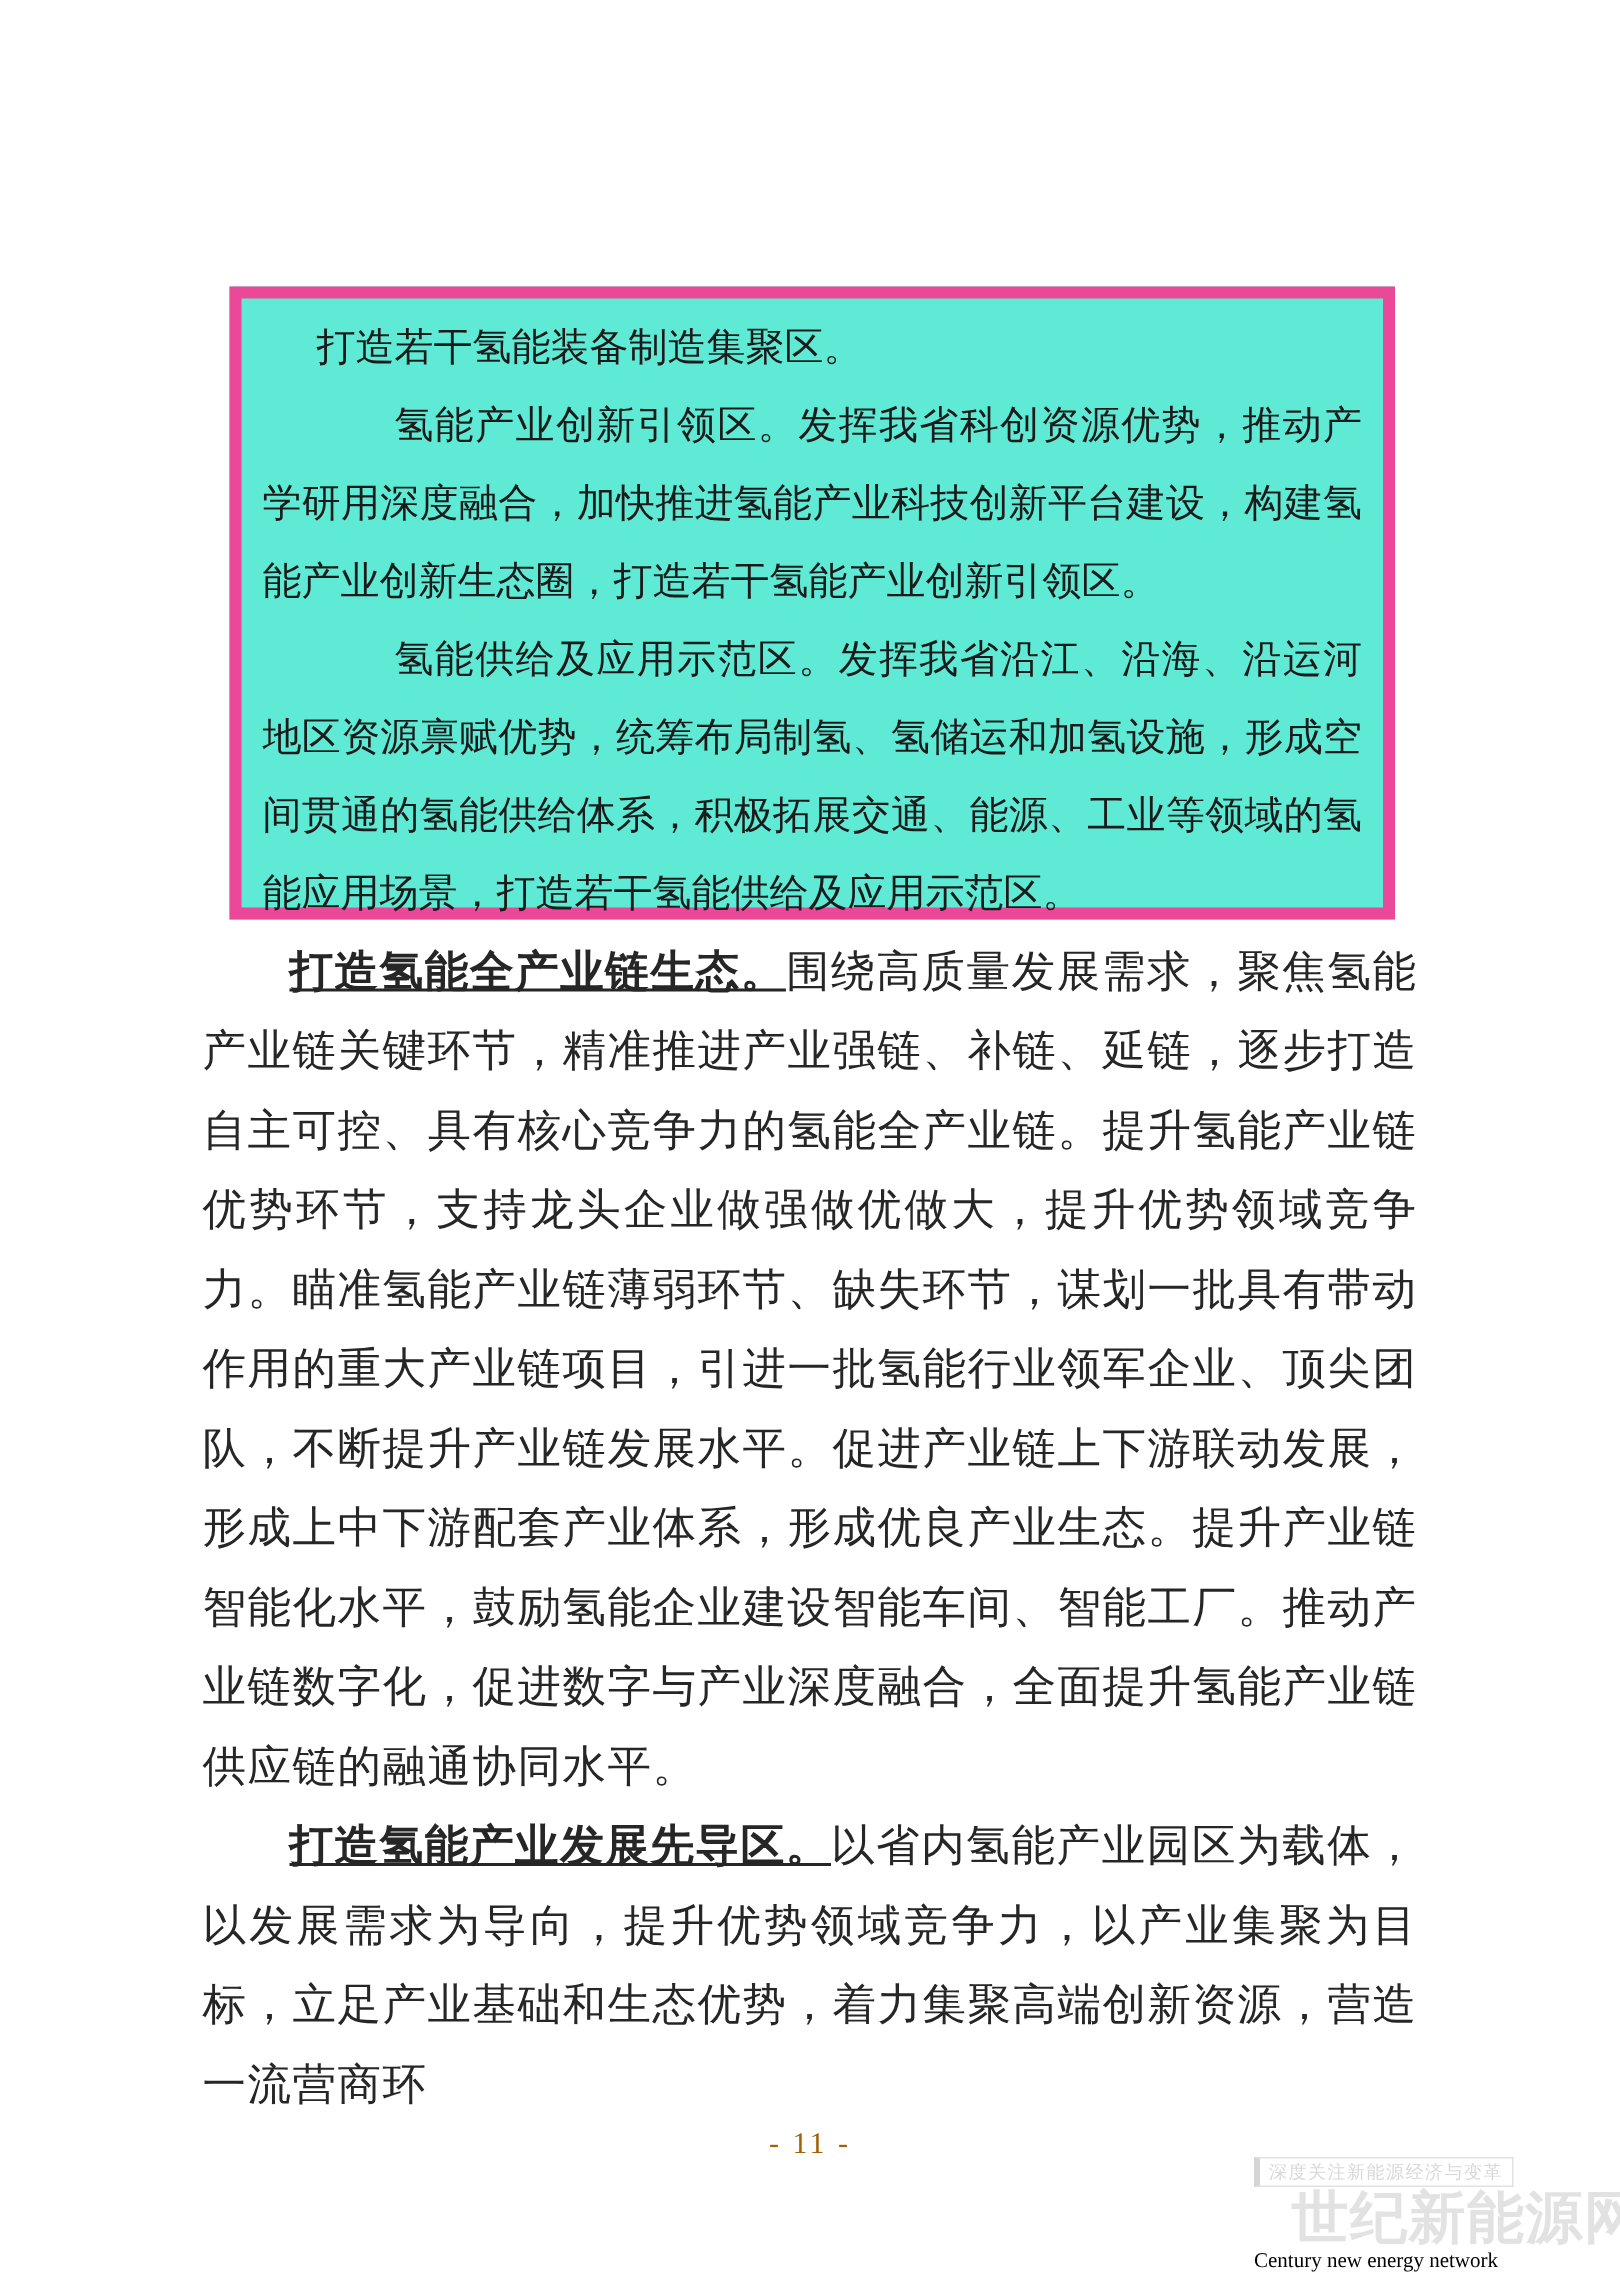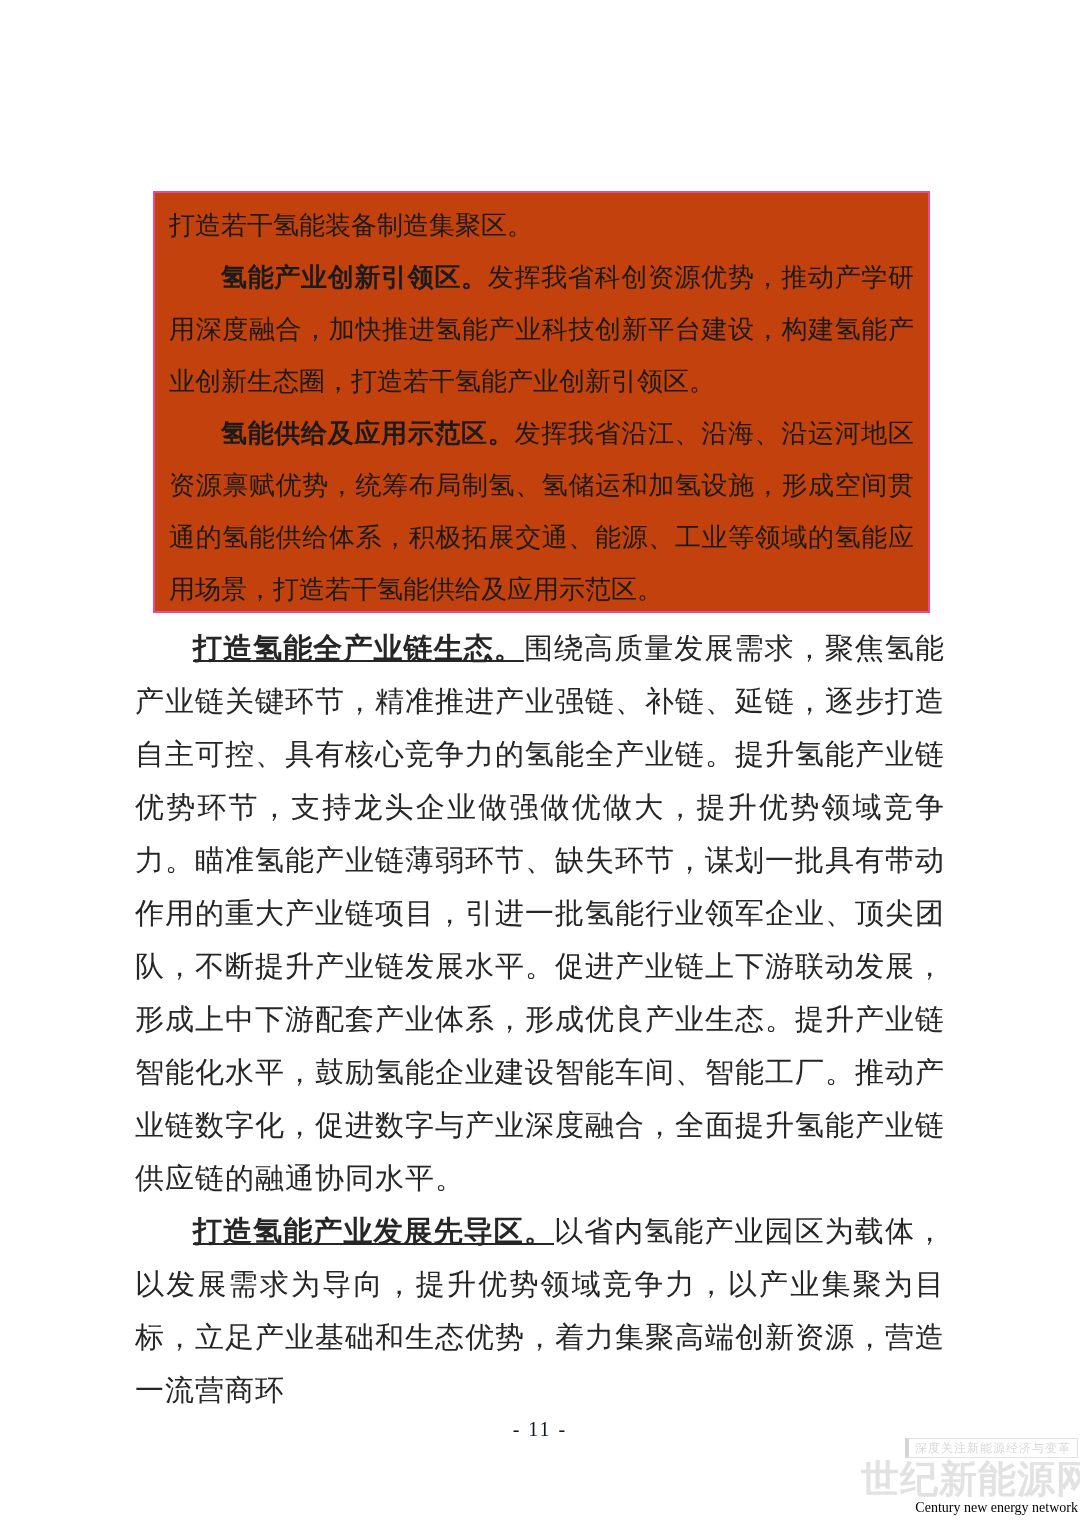--- a/index.html
+++ b/index.html
@@ -16,34 +16,34 @@
   }
 
   
   .callout {
     position: absolute;
     left: 153px;
     top: 191px;
     width: 777px;
     height: 422px;
     box-sizing: border-box;
-    border: 2px solid #ec4899;
+    border: 8px solid #ec4899;
     padding: 6px 14px 0 14px;
-    background: #c2410c;
+    background: #5eead4;
   }
   .callout p {
     margin: 0;
     font-family: "Liberation Sans", sans-serif;
     font-size: 26px;
     line-height: 52px;
     color: #1b1b1b;
     text-align: justify;
   }
   .callout p.indent { text-indent: 2em; }
-  .callout .lead { font-weight: bold; }
+  .callout .lead { font-weight: normal; margin-left: 36px; }
 
   
   .body-text {
     position: absolute;
     left: 135px;
     top: 622px;
     width: 810px;
   }
   .body-text p {
     margin: 0;
@@ -60,30 +60,30 @@
   
   .page-number {
     position: absolute;
     top: 1418px;
     left: 0;
     width: 100%;
     text-align: center;
     font-family: "Liberation Serif", serif;
     font-size: 20px;
     letter-spacing: 2px;
-    color: #0f172a;
+    color: #a16207;
   }
 
   
   .watermark {
     position: absolute;
     right: 2px;
     top: 1438px;
     width: 242px;
-    text-align: right;
+    text-align: left;
     user-select: none;
   }
   .wm-tagline {
     display: inline-block;
     font-family: "Liberation Sans", sans-serif;
     font-size: 12px;
     line-height: 16px;
     color: #d8d8d8;
     border: 1px solid #e2e2e2;
     border-left: 4px solid #d5d5d5;

